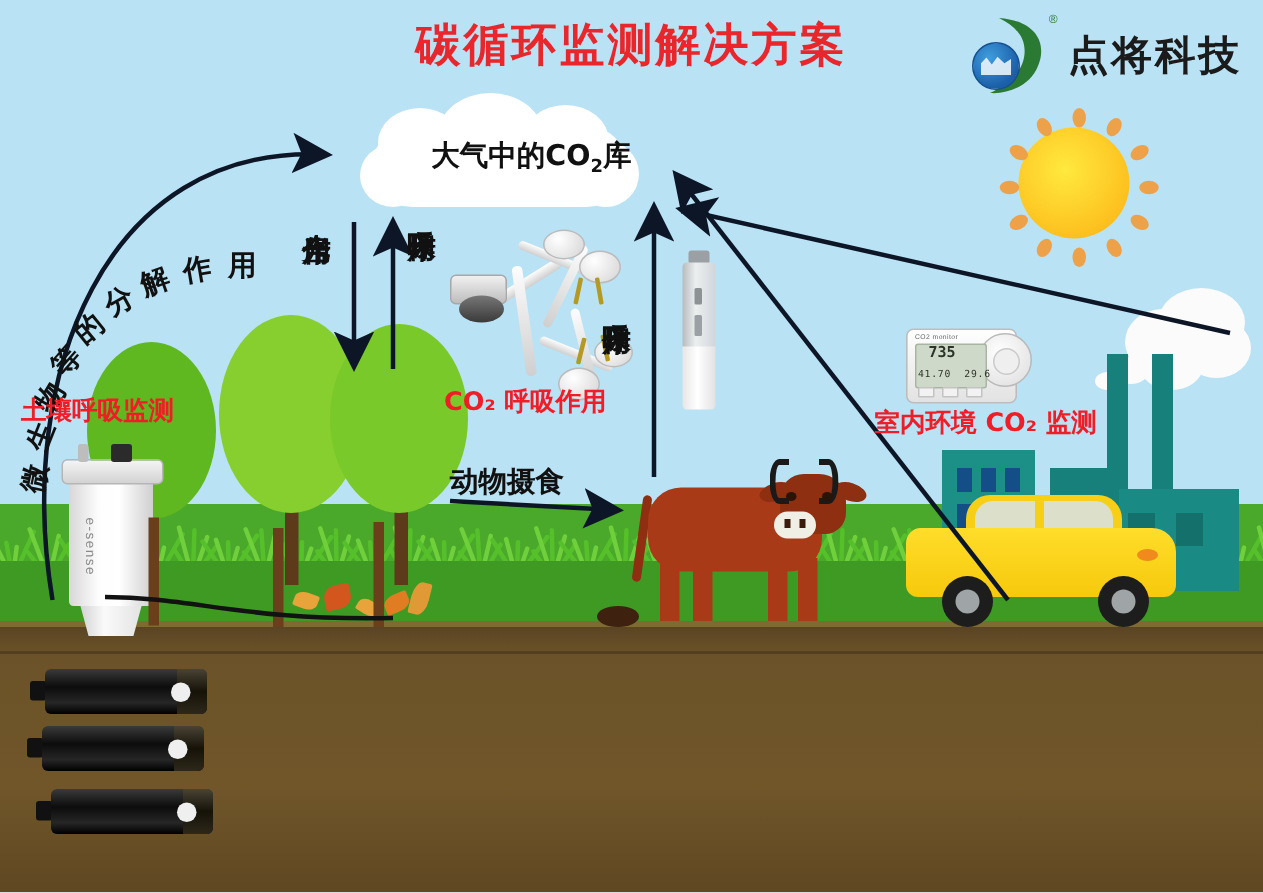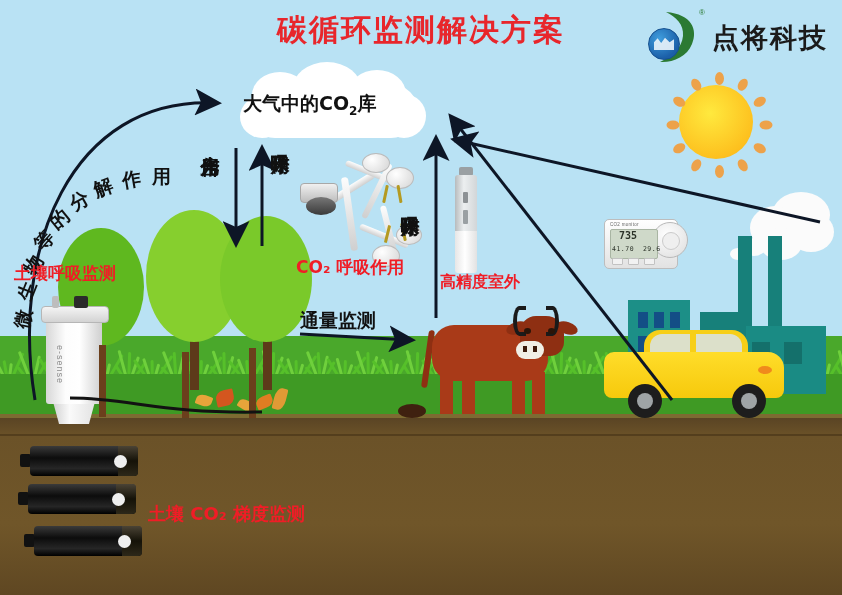--- a/index.html
+++ b/index.html
@@ -34,21 +34,21 @@
               background:#eaf4fb;clip-path:polygon(0 40%,18% 10%,36% 46%,55% 6%,78% 40%,100% 18%,100% 100%,0 100%);
               opacity:.9;}
   .logo-reg{position:absolute;right:-1px;top:0px;font-size:8px;color:#2b7a33;}
   .logo-text{display:flex;flex-direction:column;line-height:1;}
   .logo-cn{font-size:27px;font-weight:bold;color:#1b1b1b;letter-spacing:2px;
            font-family:"DejaVu Sans",sans-serif;}
   .logo-en{font-size:15px;font-weight:bold;color:#1b1b1b;letter-spacing:1.2px;margin-top:5px;}
 
   
   .cloud{position:absolute;background:#fff;border-radius:50%;}
-  .cloud-label{position:absolute;left:243px;top:91px;width:178px;text-align:left;
+  .cloud-label{position:absolute;left:243px;top:91px;width:178px;text-align:right;
                font-size:19px;font-weight:bold;color:#111;font-family:"DejaVu Sans",sans-serif;}
   .cloud-label sub{font-size:12px;}
 
   
   .puff{position:absolute;background:#fbfbfb;border-radius:50%;}
 
   
   .sun{position:absolute;left:679px;top:85px;width:74px;height:74px;border-radius:50%;
        background:radial-gradient(circle at 42% 38%,#ffe93e,#fdc01e 72%,#f5a916);}
   .ray{position:absolute;width:9px;height:13px;background:#eda24a;border-radius:50%;
@@ -657,26 +657,25 @@
       <span style="left: 120px; top: 89px; transform: rotate(-9.75deg);">作</span>
       <span style="left: 150px; top: 86px; transform: rotate(0deg);">用</span>
     </div>
 
   <div class="lbl lbl-v" style="left:198px;top:140px;font-size:19px;">光合作用</div>
 
   <div class="lbl lbl-v" style="left:268px;top:138px;font-size:19px;">呼吸作用</div>
 
   <div class="lbl lbl-v" style="left:398px;top:200px;font-size:19px;">呼吸作用</div>
 
-  <div class="lbl" style="left:300px;top:308px;font-size:19px;">通量监测</div>
+  <div class="lbl" style="left:300px;top:308px;font-size:19px;">动物摄食</div>
 
   <div class="lbl red" style="left:14px;top:262px;font-size:17px;">土壤呼吸监测</div>
 
   <div class="lbl red" style="left:296px;top:256px;font-size:17px;">CO₂ 呼吸作用</div>
 
   <div class="lbl red" style="left:440px;top:270px;font-size:16px;line-height:1.5;">
-    <div>高精度室外</div>
-  </div>
-
-
-  <div class="lbl red" style="left:148px;top:502px;font-size:18px;">土壤 CO₂ 梯度监测</div>
+  </div>
+
+  <div class="lbl red" style="left:583px;top:270px;font-size:17px;">室内环境 CO₂ 监测</div>
+
 
 </div>
 
 </body></html>

